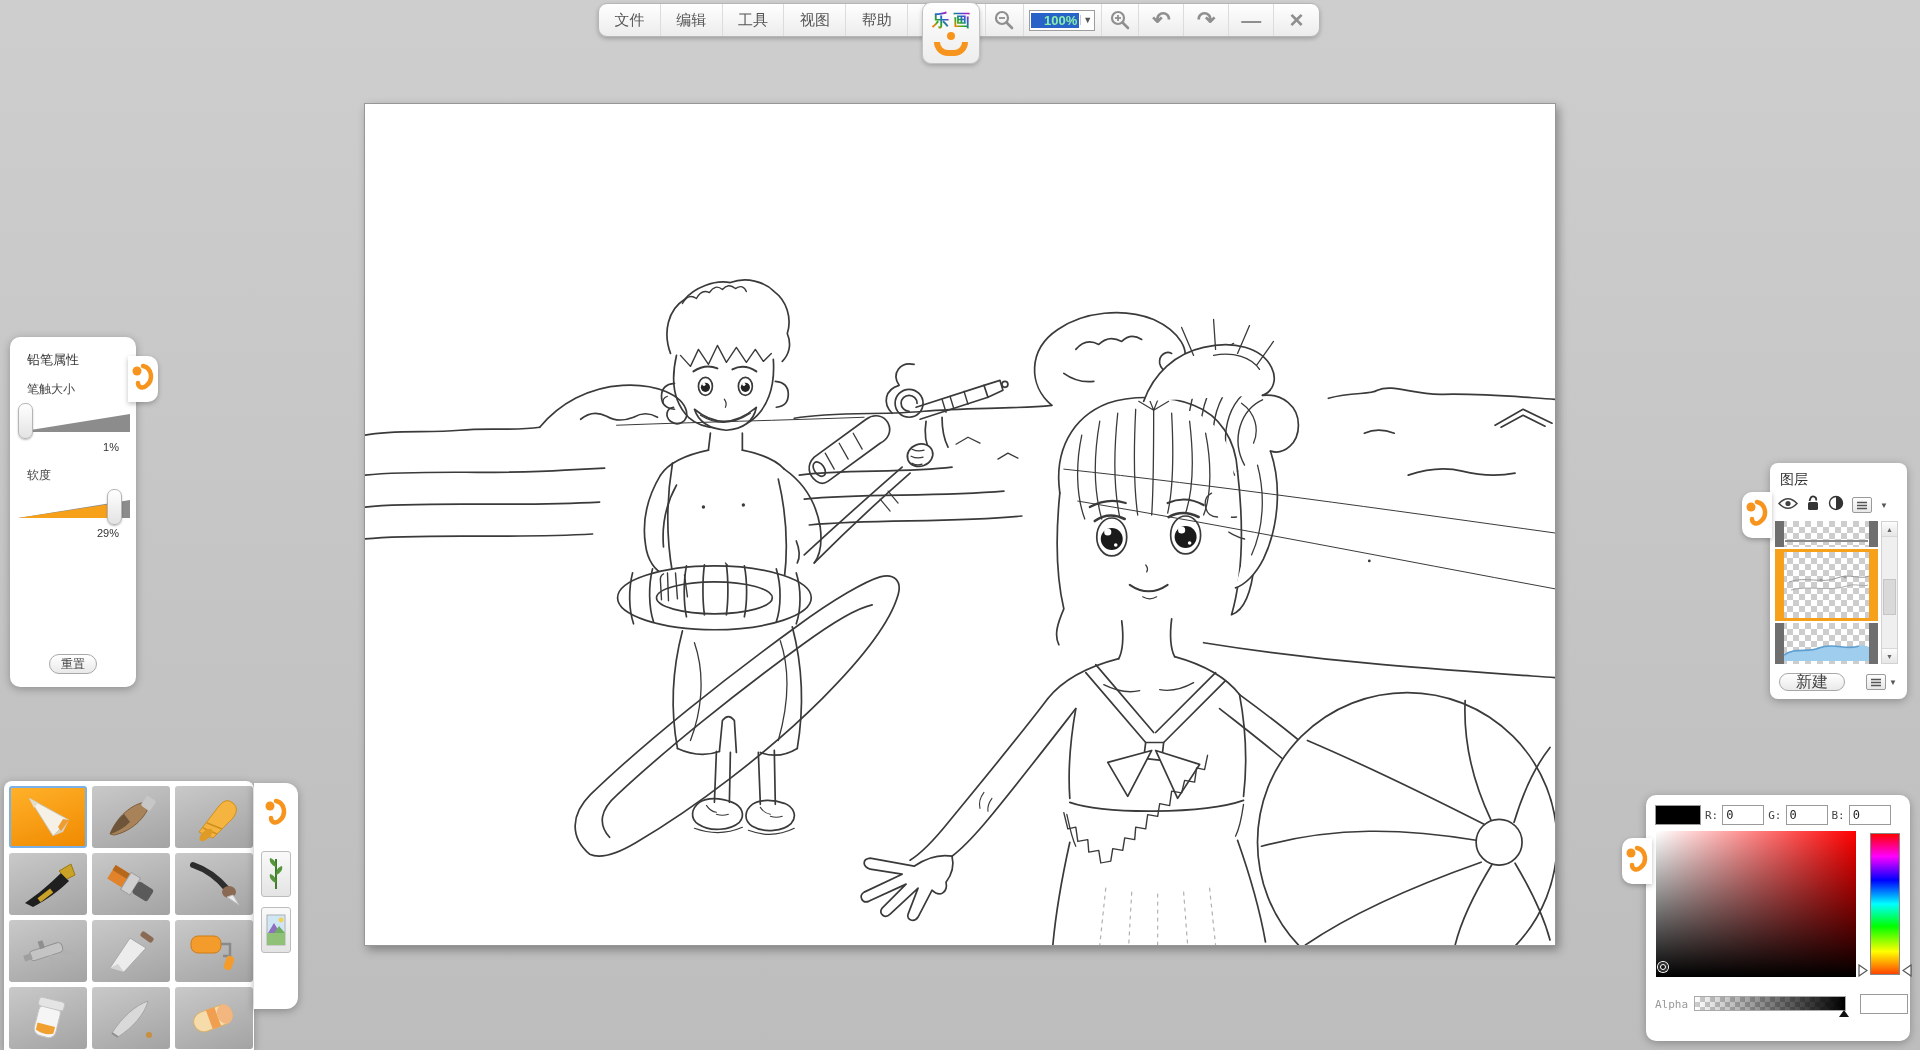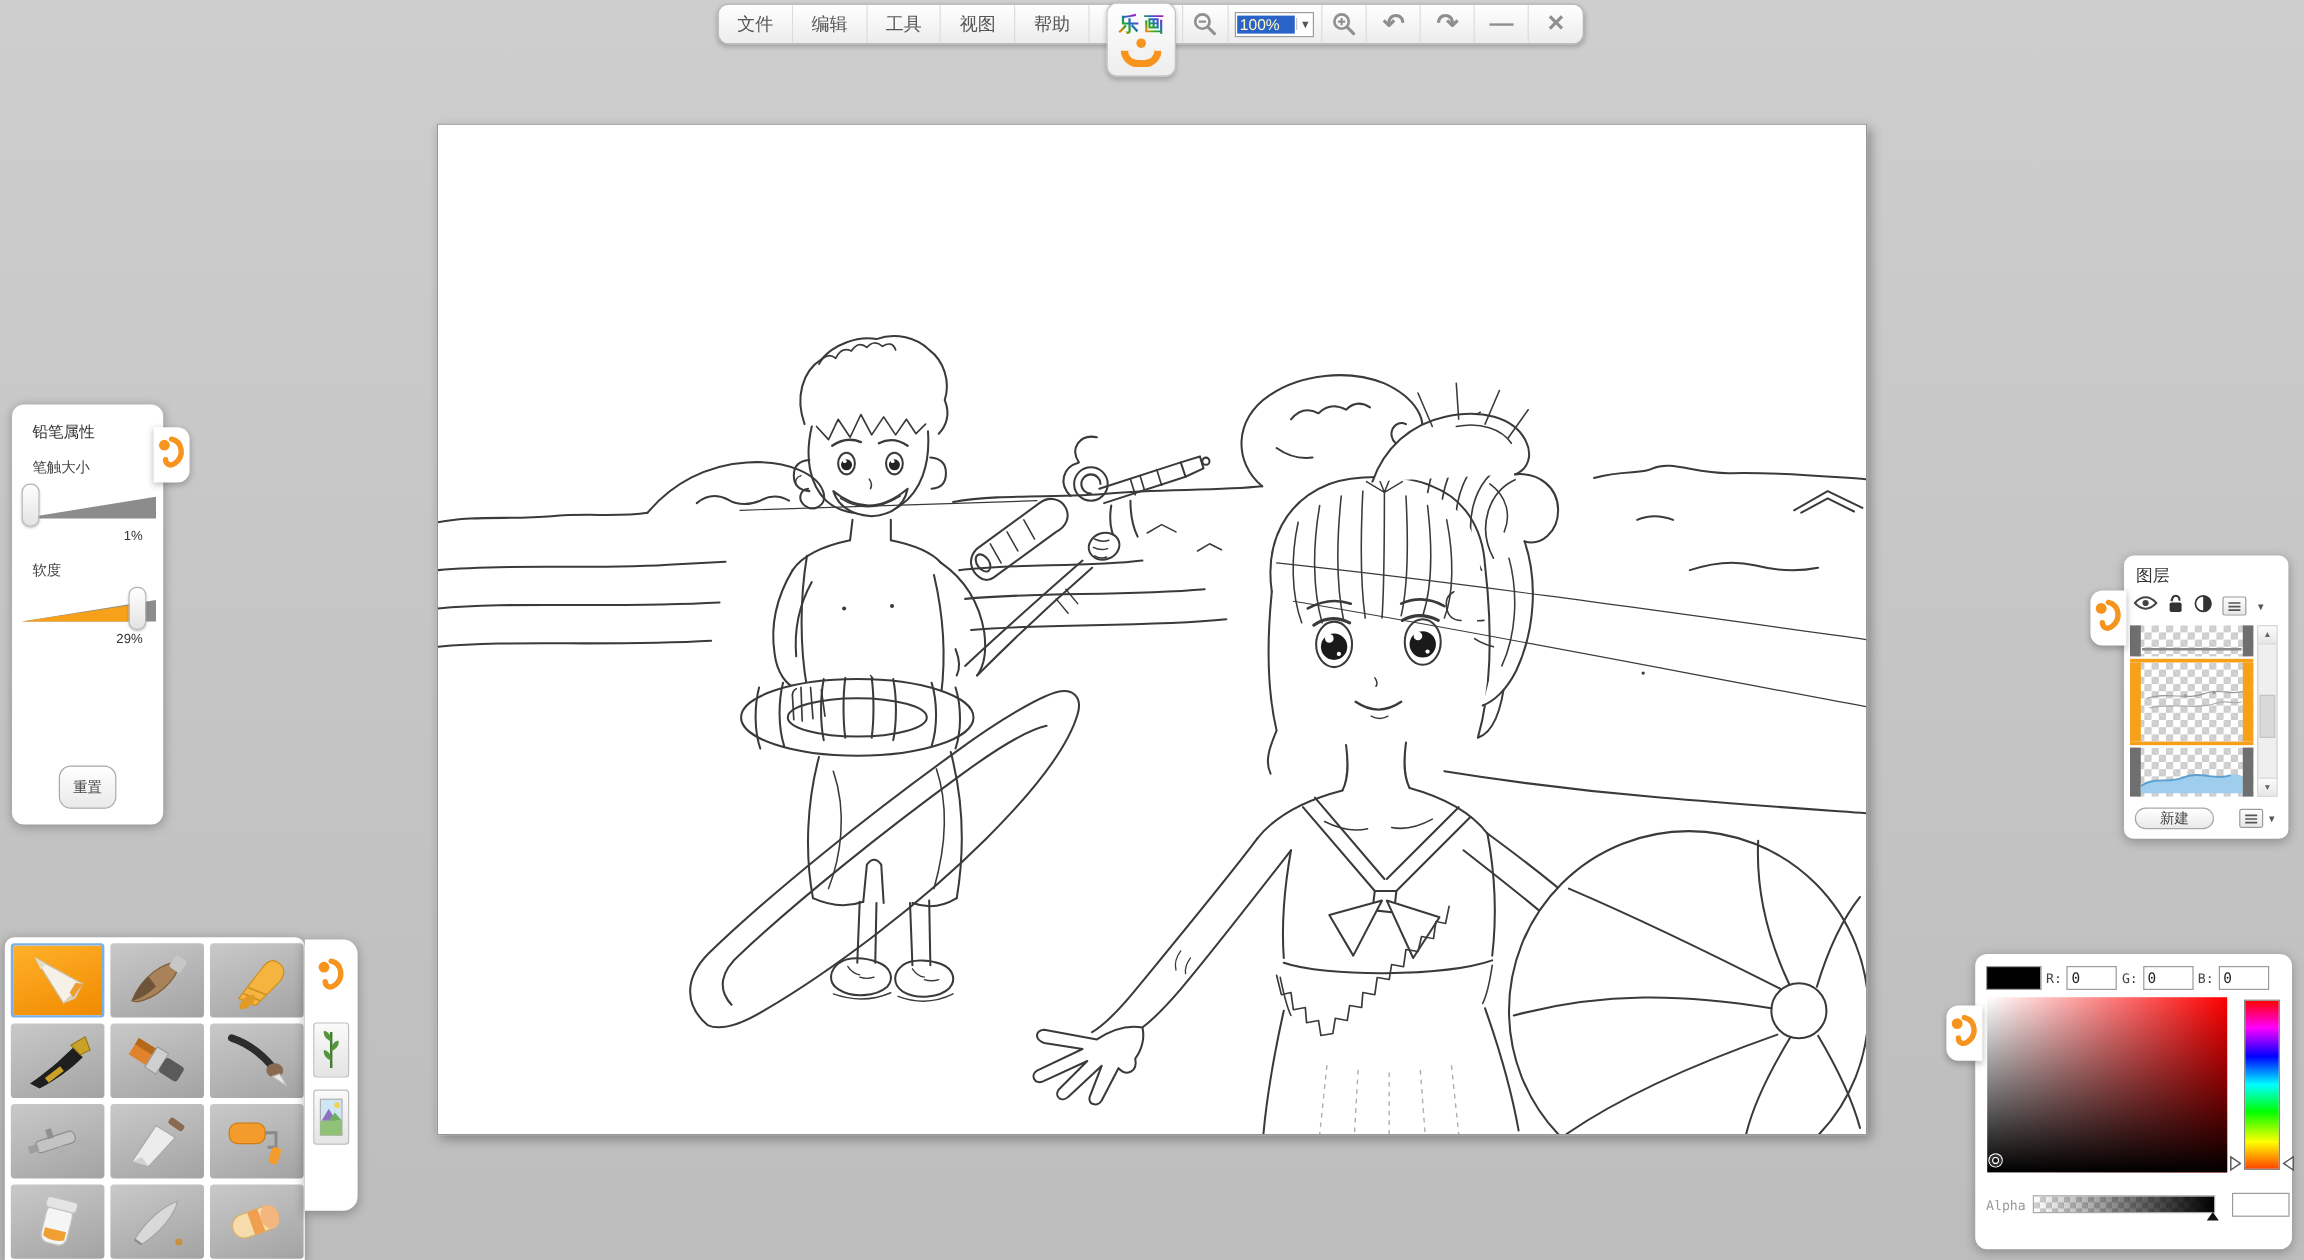--- a/index.html
+++ b/index.html
@@ -20,22 +20,22 @@
     border-right:1px solid #dcdcdc; color:#8f8f8f; }
   .tb-btn.narrow { width:38px; }
   .tb-btn.wide { width:45px; }
   .tb-btn svg { display:block; }
   .arrow-glyph { font-size:22px; font-weight:bold; color:#8f8f8f; line-height:1; }
   .win-glyph { font-size:20px; font-weight:bold; color:#8f8f8f; line-height:1; }
   .zoom-combo { width:78px; display:flex; align-items:center; justify-content:center;
     border-right:1px solid #dcdcdc; }
   .zoom-box { width:66px; height:21px; background:#fff; border:1px solid #9d9d9d;
     display:flex; align-items:center; }
-  .zoom-val { flex:1; text-align:left; font-size:13px; font-weight:normal;
-    background:#2a63c8; color:#fef9c3; margin:1px; padding:0 2px; }
+  .zoom-val { flex:1; text-align:right; font-size:13px; font-weight:bold;
+    background:#2a63c8; color:#86efac; margin:1px; padding:0 2px; }
   .zoom-dd { width:14px; text-align:center; font-size:9px; color:#555;
     border-left:1px solid #c9c9c9; }
 
   
   .mascot { position:absolute; left:922px; top:2px; width:58px; height:62px;
     background:linear-gradient(#ffffff,#ededed); border:1px solid #c2c2c2;
     border-radius:9px; box-shadow:0 2px 4px rgba(0,0,0,.2); z-index:5;
     display:flex; flex-direction:column; align-items:center; }
   .mascot-eyes { display:flex; gap:4px; margin-top:6px; }
   .mascot-eye { font-size:17px; font-weight:bold;
@@ -57,21 +57,21 @@
   .pencil { left:10px; top:337px; width:126px; height:350px; border-radius:10px; }
   .pencil .p-title { position:absolute; left:17px; top:14px; font-size:13px; color:#333; }
   .pencil .p-label { position:absolute; left:17px; font-size:12px; color:#444; }
   .slider { position:absolute; left:8px; width:112px; height:40px; }
   .slider svg { position:absolute; left:0; top:10px; }
   .thumb { position:absolute; width:15px; height:36px; top:2px;
     background:linear-gradient(#ffffff,#e3e3e3); border:1px solid #b5b5b5; border-radius:7px;
     box-shadow:0 1px 2px rgba(0,0,0,.25); }
   .p-val { position:absolute; right:17px; font-size:11px; color:#333; }
   .reset-btn { position:absolute; left:50%; transform:translateX(-50%); bottom:13px;
-    width:48px; height:36px; border:1px solid #a8a8a8; border-radius:10px;
+    width:48px; height:20px; border:1px solid #a8a8a8; border-radius:10px;
     background:linear-gradient(#ffffff,#e9e9e9); font-size:12px; color:#444;
     display:flex; align-items:center; justify-content:center; }
 
   
   .handle { position:absolute; width:30px; height:46px; background:#fff;
     box-shadow:0 2px 5px rgba(0,0,0,.25); z-index:4; }
   .handle.right { border-radius:0 10px 10px 0; }
   .handle.left  { border-radius:10px 0 0 10px; }
 
   
@@ -110,21 +110,21 @@
   .l-scroll { position:absolute; left:111px; top:58px; width:17px; height:143px;
     background:#efefef; border:1px solid #d2d2d2; display:flex; flex-direction:column; }
   .l-scroll .sb-btn { height:15px; display:flex; align-items:center; justify-content:center;
     font-size:7px; color:#666; background:linear-gradient(#fcfcfc,#e6e6e6); border-bottom:1px solid #d8d8d8; }
   .l-scroll .sb-btn:last-child { border-top:1px solid #d8d8d8; border-bottom:none; }
   .sb-track { flex:1; position:relative; }
   .sb-thumb { position:absolute; left:1px; right:1px; top:42px; height:36px; background:#d9d9d9;
     border:1px solid #c5c5c5; }
   .new-btn { position:absolute; left:9px; bottom:8px; width:66px; height:18px;
     border:1px solid #a8a8a8; border-radius:9px; background:linear-gradient(#fff,#e9e9e9);
-    font-size:12px; color:#444; display:flex; align-items:center; justify-content:center; }
+    font-size:16px; color:#444; display:flex; align-items:center; justify-content:center; }
   .l-bottom-menu { position:absolute; right:10px; bottom:9px; display:flex; align-items:center; gap:3px; }
 
   
   .colorp { left:1646px; top:795px; width:264px; height:246px; border-radius:10px; }
   .c-row1 { position:absolute; left:9px; top:9px; width:246px; height:22px;
     display:flex; align-items:center; gap:4px;
     font-family:"DejaVu Sans Mono", monospace; font-size:11px; color:#444; }
   .c-swatch { width:46px; height:20px; background:#000; border:1px solid #9a9a9a; }
   .c-input { width:42px; height:20px; border:1px solid #9a9a9a; font-size:12px;
     font-family:"DejaVu Sans Mono", monospace; padding-left:3px; background:#fff; color:#222; }

